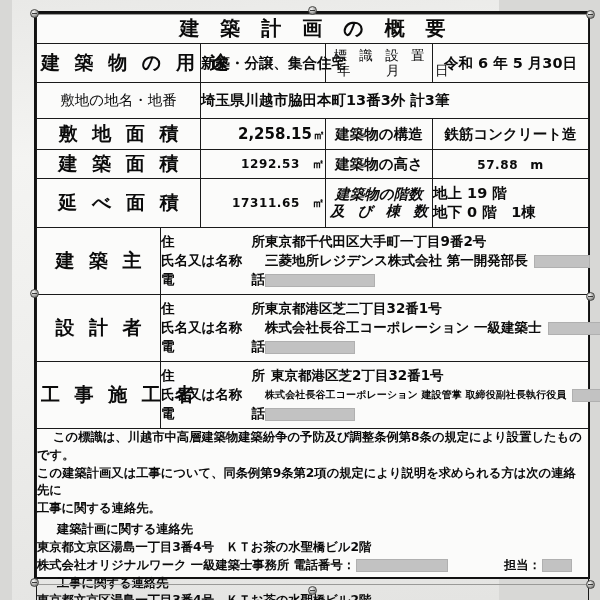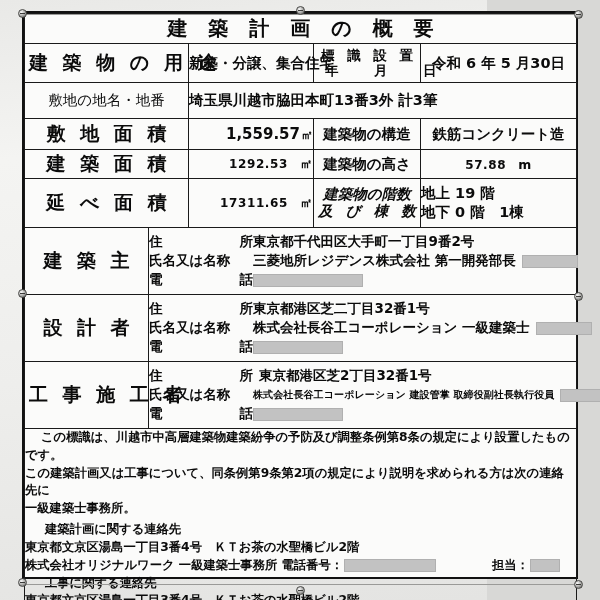--- a/index.html
+++ b/index.html
@@ -11,21 +11,21 @@
     height: 600px;
     overflow: hidden;
     background: #d8d8d6;
     font-family: "DejaVu Sans", "Liberation Sans", sans-serif;
     -webkit-font-smoothing: none;
   }
 
   
   #board-wrap {
     position: absolute;
-    left: 0; top: 0;
+    left: 12px; top: 0;
     width: 487px; height: 600px;
     background: linear-gradient(175deg,#e9e9e7 0%,#f4f4f2 25%,#eeeeec 60%,#e4e4e2 100%);
   }
   #board-frame {
     position: absolute;
     left: 22px; top: 11px;
     width: 556px; height: 568px;
     border: 2px solid #111;
     background: #fbfbfa;
     box-sizing: border-box;
@@ -102,21 +102,21 @@
     line-height: 1.18;
     white-space: nowrap;
     font-style: italic;
   }
   .lbl-2line .l1 { letter-spacing: 0px; display:block; }
   .lbl-2line .l2 { letter-spacing: 4px; text-indent:4px; display:block; }
 
   .date-lbl {
     text-align: center;
     font-size: 13.5px;
-    font-weight: bold;
+    font-weight: normal;
     line-height: 1.12;
     white-space: nowrap;
   }
   .date-lbl .dl1 { display:block; letter-spacing: 4px; text-indent:4px;}
   .date-lbl .dl2 { display:block; letter-spacing: 11px; text-indent:11px;}
 
   .val {
     font-size: 14.5px;
     font-weight: bold;
     padding-left: 8px;
@@ -243,21 +243,21 @@
       <td class="val-c">令和 6 年 5 月30日</td>
     </tr>
 
     <tr>
       <td class="lbl-tight" style="height:35px" colspan="2">敷地の地名・地番</td>
       <td class="val" colspan="3">埼玉県川越市脇田本町13番3外 計3筆</td>
     </tr>
 
     <tr>
       <td class="lbl" style="height:30px" colspan="2">敷 地 面 積</td>
-      <td class="val-num"><span>1,559.57</span><span class="unit">㎡</span></td>
+      <td class="val-num"><span>2,258.15</span><span class="unit">㎡</span></td>
       <td class="val-c">建築物の構造</td>
       <td class="val-c">鉄筋コンクリート造</td>
     </tr>
 
     <tr>
       <td class="lbl" style="height:28px" colspan="2">建 築 面 積</td>
       <td class="val-num-sm"><span>1292.53</span><span class="unit">㎡</span></td>
       <td class="val-c">建築物の高さ</td>
       <td class="val-num-sm" style="text-align:center;padding-right:0"><span>57.88</span><span class="unit">m</span></td>
     </tr>
@@ -359,21 +359,21 @@
                 <span class="redact w-tel2" style="margin-left:0"></span>
               </span>
         </div>
       </td>
     </tr>
 
     <tr>
       <td class="note" colspan="5">
         <p style="text-indent:16px">この標識は、川越市中高層建築物建築紛争の予防及び調整条例第8条の規定により設置したものです。</p>
         <p>この建築計画又は工事について、同条例第9条第2項の規定により説明を求められる方は次の連絡先に</p>
-        <p>一級建築士事務所。</p>
+        <p>工事に関する連絡先。</p>
 
         <p class="indent1" style="margin-top:3px">建築計画に関する連絡先</p>
         <p class="indent2">東京都文京区湯島一丁目3番4号　ＫＴお茶の水聖橋ビル2階</p>
         <p class="indent2 contact-line">
           <span>株式会社オリジナルワーク 一級建築士事務所 電話番号：</span>
           <span class="redact w-phone" style="margin-left:1px"></span>
           <span class="sp"></span>
           <span>担当：</span>
           <span class="redact w-person" style="margin-left:1px"></span>
         </p>

